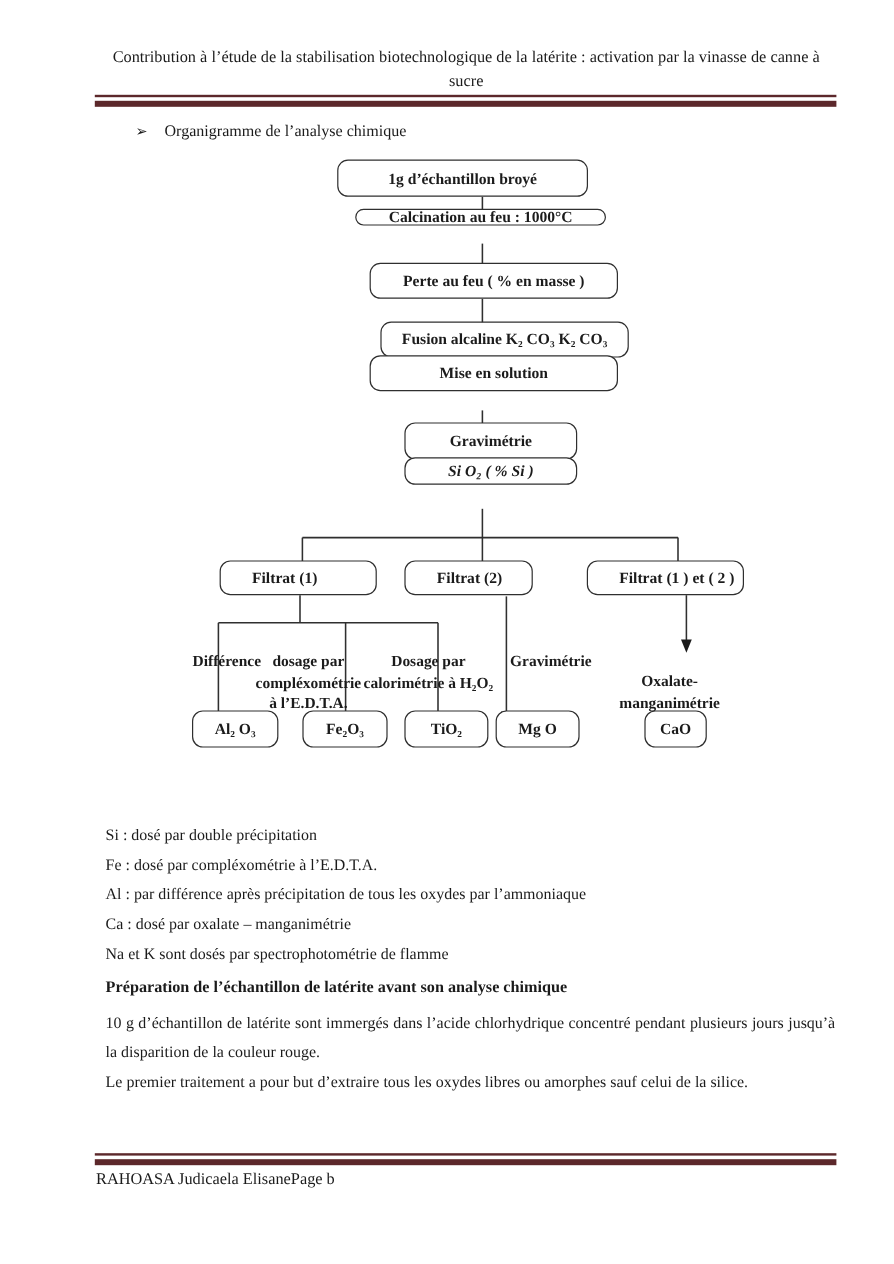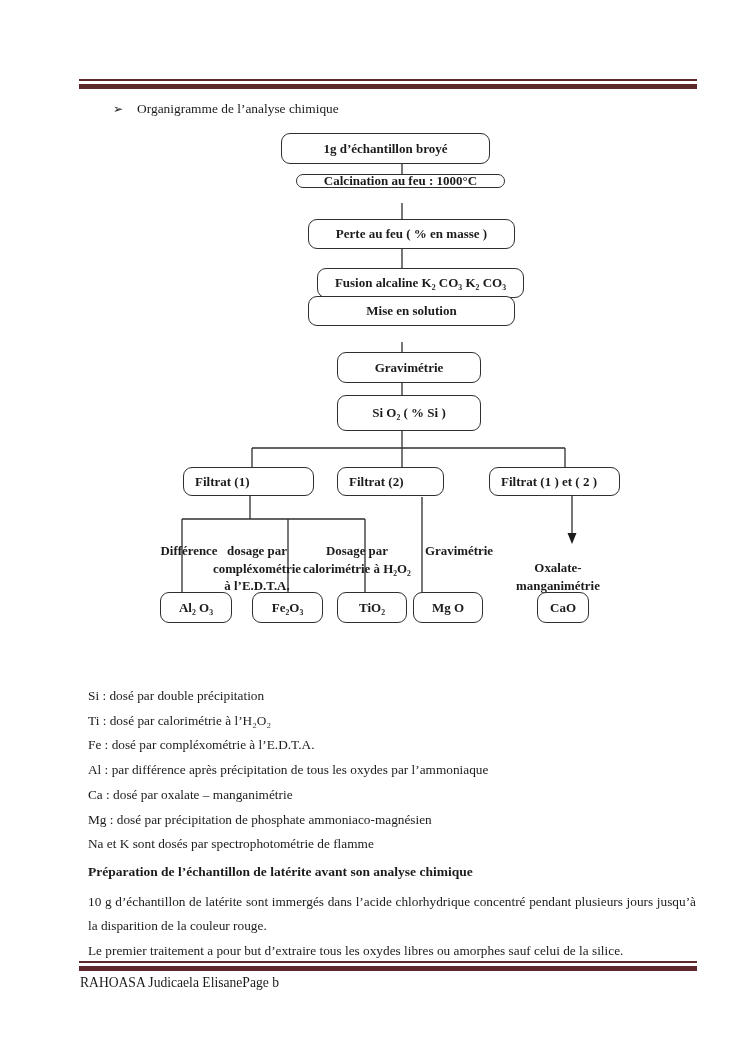--- a/index.html
+++ b/index.html
@@ -22,21 +22,21 @@
   }
   .bullet-glyph{display:inline-block;margin-right:14px;font-size:12px;}
   
   .fbox{
     position:absolute;box-sizing:border-box;background:#fff;
     border:1.4px solid #2f2f2f;border-radius:9px;
     font-weight:bold;font-size:13px;
     display:flex;align-items:center;justify-content:center;
     white-space:nowrap;
   }
-  .fbox.left{justify-content:flex-start;padding-left:11px;text-align:center;}
+  .fbox.left{justify-content:flex-start;padding-left:26px;text-align:center;}
   .flabel{
     position:absolute;font-weight:bold;font-size:12.9px;line-height:17.5px;
     white-space:pre-line;text-align:center;
   }
   .connectors{position:absolute;left:0;top:0;}
   
   .bodytext{
     position:absolute;top:684px;left:88px;width:608px;font-size:13.3px;
   }
   .bodytext p.note{margin:0;line-height:24.7px;}
@@ -51,20 +51,21 @@
   .footer-row{
     position:absolute;top:975px;left:80px;width:617px;
     display:flex;justify-content:flex-start;font-size:13.6px;
   }
 </style>
 </head>
 <body>
 
 <div class="page">
 
+  <div class="title">Contribution à l’étude de la stabilisation biotechnologique de la latérite : activation par la vinasse de canne à sucre</div>
   <div class="double-rule header-rule"></div>
 
   <div class="bullet-line">
     <span class="bullet-glyph">➢</span><span>Organigramme de l’analyse chimique</span>
   </div>
 
   <div>
     <svg class="connectors" width="745" height="660" viewBox="0 0 745 660">
       <g stroke="#2f2f2f" stroke-width="1.3">
         <line x1="402" y1="164" x2="402" y2="176"></line>
@@ -91,21 +92,21 @@
         <polygon points="567.5,533 576.5,533 572,544"></polygon>
       </g>
     </svg>
 
     <div class="fbox" style="left:281px;top:133px;width:209px;height:31px;">1g d’échantillon broyé</div>
     <div class="fbox" style="left:296px;top:174px;width:209px;height:14px;">Calcination au feu : 1000°C</div>
     <div class="fbox" style="left:308px;top:219px;width:207px;height:30px;">Perte au feu  ( % en masse )</div>
     <div class="fbox" style="left:317px;top:268px;width:207px;height:30px;">Fusion alcaline K₂ CO₃ K₂ CO₃</div>
     <div class="fbox" style="left:308px;top:296px;width:207px;height:30px;">Mise en solution</div>
     <div class="fbox" style="left:337px;top:352px;width:144px;height:31px;">Gravimétrie</div>
-    <div class="fbox" style="left:337px;top:395px;width:144px;height:36px;">Si O₂ ( % Si )</div>
+    <div class="fbox" style="left:337px;top:381px;width:144px;height:23px;font-style:italic;">Si O₂ ( % Si )</div>
 
     <div class="fbox left" style="left:183px;top:467px;width:131px;height:29px;">Filtrat (1)</div>
     <div class="fbox left" style="left:337px;top:467px;width:107px;height:29px;">Filtrat (2)</div>
     <div class="fbox left" style="left:489px;top:467px;width:131px;height:29px;">Filtrat (1 ) et ( 2 )</div>
 
     <div class="flabel" style="left:157px;top:543px;width:64px;">Différence</div>
     <div class="flabel" style="left:209px;top:543px;width:96px;">dosage par
 compléxométrie
 à l’E.D.T.A.</div>
     <div class="flabel" style="left:302px;top:543px;width:110px;">Dosage par
@@ -115,25 +116,23 @@
 
     <div class="fbox" style="left:160px;top:592px;width:72px;height:31px;">Al₂ O₃</div>
     <div class="fbox" style="left:252px;top:592px;width:71px;height:31px;">Fe₂O₃</div>
     <div class="fbox" style="left:337px;top:592px;width:70px;height:31px;">TiO₂</div>
     <div class="fbox" style="left:413px;top:592px;width:70px;height:31px;">Mg O</div>
     <div class="fbox" style="left:537px;top:592px;width:52px;height:31px;">CaO</div>
   </div>
 
   <div class="bodytext">
     <p class="note">Si : dosé par double précipitation</p>
-    <p class="note">Ti : dosé par calorimétrie à l’H₂O₂</p>
     <p class="note">Fe : dosé par compléxométrie à l’E.D.T.A.</p>
     <p class="note">Al : par différence après précipitation de tous les oxydes par l’ammoniaque</p>
     <p class="note">Ca : dosé par oxalate – manganimétrie</p>
-    <p class="note">Mg : dosé par précipitation de phosphate ammoniaco-magnésien</p>
     <p class="note">Na et K sont dosés par spectrophotométrie de flamme</p>
     <h2>Préparation de l’échantillon de latérite avant son analyse chimique</h2>
     <p class="para justify">10 g d’échantillon de latérite sont immergés dans l’acide chlorhydrique concentré pendant plusieurs jours jusqu’à la disparition de la couleur rouge.</p>
     <p class="para2">Le premier traitement a pour but d’extraire tous les oxydes libres ou amorphes sauf celui de la silice.</p>
   </div>
 
   <div class="double-rule footer-rule"></div>
   <div class="footer-row">
     <span>RAHOASA Judicaela Elisane</span>
     <span>Page b</span>

